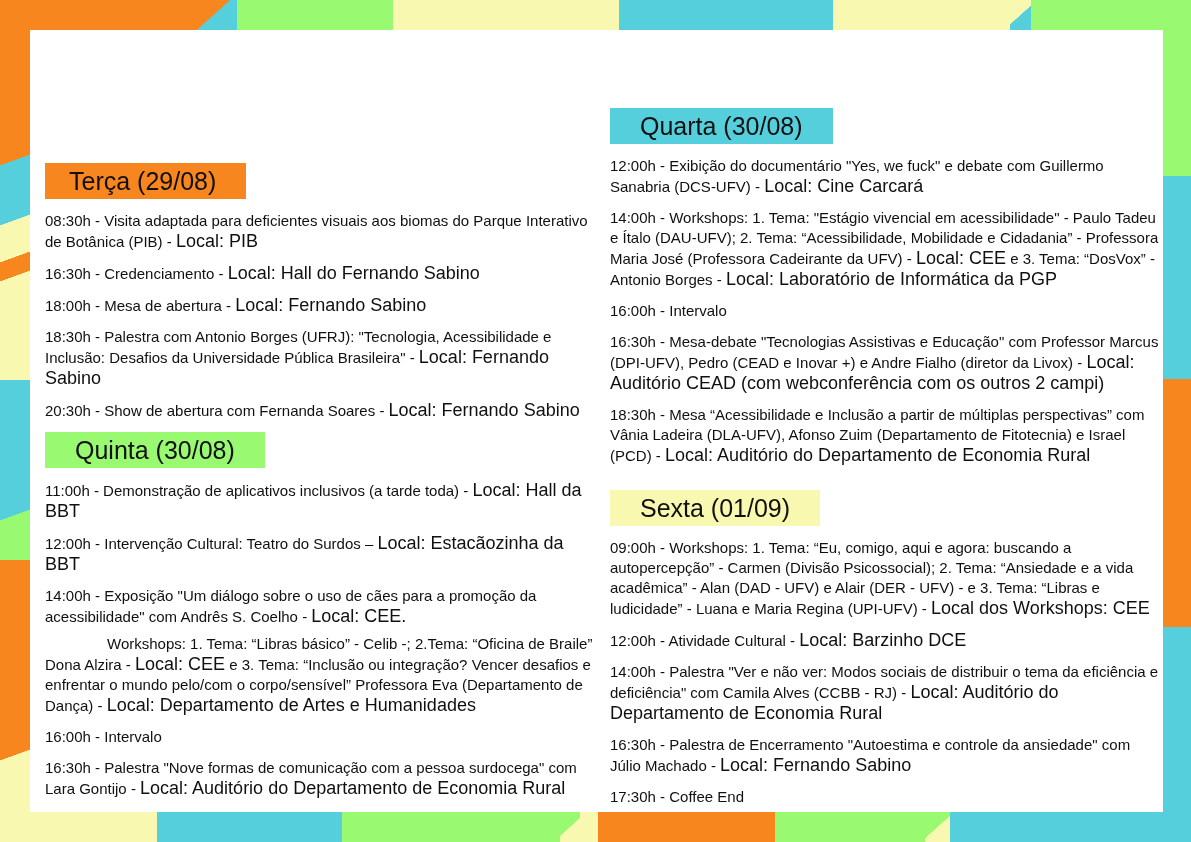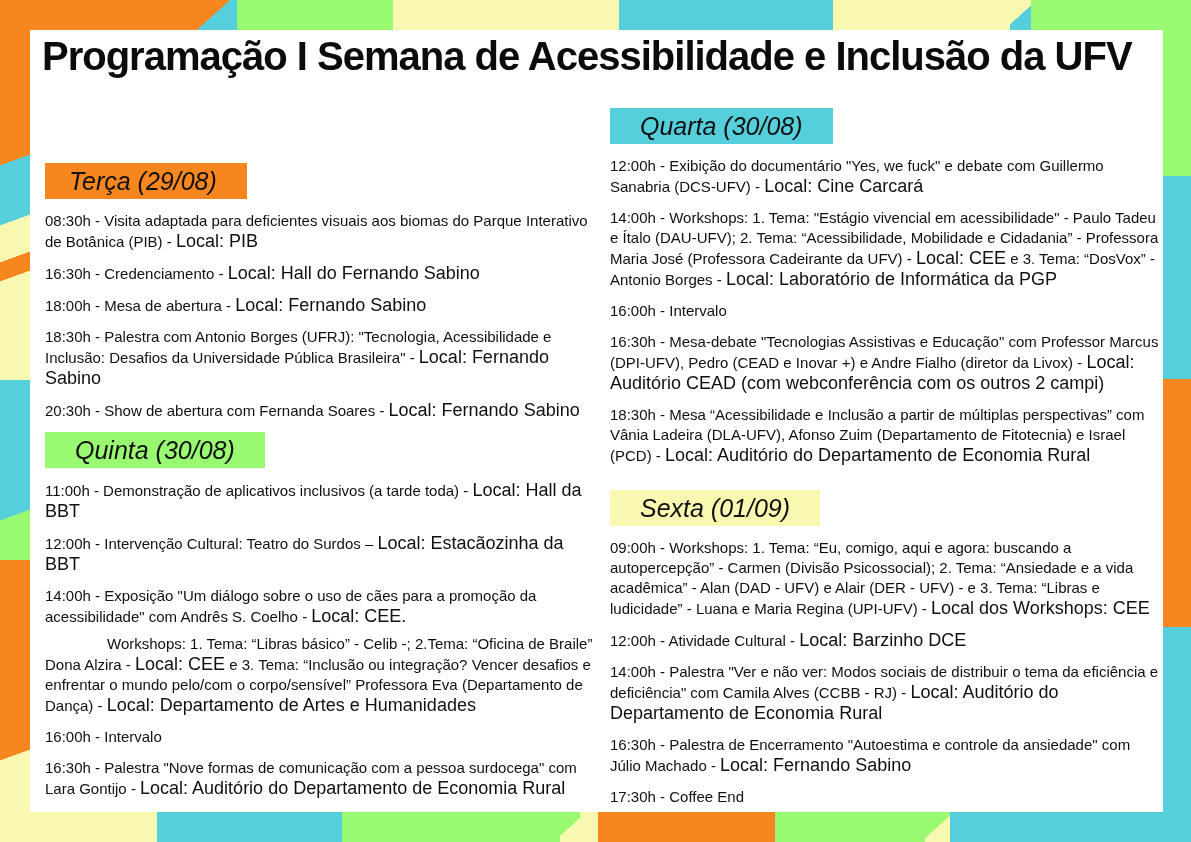--- a/index.html
+++ b/index.html
@@ -27,21 +27,21 @@
   }
   .title{
     position:absolute;left:12px;top:4px;margin:0;
     font-size:40px;font-weight:700;letter-spacing:-1px;white-space:nowrap;color:#0b0b0b;
   }
   .col{position:absolute;}
   .col-left{left:15px;top:133px;width:548px;}
   .col-right{left:580px;top:78px;width:553px;}
   .day-header{
     display:inline-block;padding:3px 30px;margin:0 0 12px 0;
-    font-size:25px;line-height:30px;color:#101010;font-style:italic;
+    font-size:25px;line-height:30px;color:#101010;
   }
   .bg-orange{background:var(--orange);padding-left:24px;}
   .bg-teal{background:var(--teal);}
   .bg-green{background:var(--green);}
   .bg-yellow{background:var(--yellow);}
   .event{margin:0 0 11px 0;font-size:15px;line-height:20px;}
   .event .time{font-size:15px;line-height:20px;}
   .event .desc{font-size:15px;line-height:20px;}
   .event .loc{font-size:18px;line-height:20px;}
   .event.indent{text-indent:62px;margin-top:-4px;}
@@ -93,21 +93,20 @@
 </div>
 
 <div class="strip right">
   <div class="seg" style="height:176px;background:var(--green)"></div>
   <div class="seg" style="height:203px;background:var(--teal)"></div>
   <div class="seg" style="height:248px;background:var(--orange)"></div>
   <div class="seg" style="height:215px;background:var(--teal)"></div>
 </div>
 
 <div class="panel">
-  <h1 class="title">Programação I Semana de Acessibilidade e Inclusão da UFV</h1>
   <div class="col col-left">
       <section class="day-section"><div class="day-header bg-orange">Terça (29/08)</div><p class="event"><span class="time">08:30h</span><span class="desc"> - Visita adaptada para deficientes visuais aos biomas do Parque Interativo de Botânica (PIB) - </span><span class="loc">Local: PIB</span></p><p class="event"><span class="time">16:30h</span><span class="desc"> - Credenciamento - </span><span class="loc">Local: Hall do Fernando Sabino</span></p><p class="event"><span class="time">18:00h</span><span class="desc"> - Mesa de abertura - </span><span class="loc">Local: Fernando Sabino</span></p><p class="event"><span class="time">18:30h</span><span class="desc"> - Palestra com Antonio Borges (UFRJ): "Tecnologia, Acessibilidade e Inclusão: Desafios da Universidade Pública Brasileira" - </span><span class="loc">Local: Fernando Sabino</span></p><p class="event"><span class="time">20:30h</span><span class="desc"> - Show de abertura com Fernanda Soares - </span><span class="loc">Local: Fernando Sabino</span></p></section>
       <section class="day-section"><div class="day-header bg-green">Quinta (30/08)</div><p class="event"><span class="time">11:00h</span><span class="desc"> - Demonstração de aplicativos inclusivos (a tarde toda) - </span><span class="loc">Local: Hall da BBT</span></p><p class="event"><span class="time">12:00h</span><span class="desc"> - Intervenção Cultural: Teatro do Surdos – </span><span class="loc">Local: Estacãozinha da BBT</span></p><p class="event"><span class="time">14:00h</span><span class="desc"> - Exposição "Um diálogo sobre o uso de cães para a promoção da acessibilidade" com Andrês S. Coelho - </span><span class="loc">Local: CEE.</span></p><p class="event indent"><span class="desc">Workshops: 1. Tema: “Libras básico” - Celib -; 2.Tema: “Oficina de Braile” Dona Alzira - </span><span class="loc">Local: CEE</span><span class="desc"> e 3. Tema: “Inclusão ou integração? Vencer desafios e enfrentar o mundo pelo/com o corpo/sensível” Professora Eva (Departamento de Dança) - </span><span class="loc">Local: Departamento de Artes e Humanidades</span></p><p class="event"><span class="time">16:00h</span><span class="desc"> - Intervalo</span></p><p class="event"><span class="time">16:30h</span><span class="desc"> - Palestra "Nove formas de comunicação com a pessoa surdocega" com Lara Gontijo - </span><span class="loc">Local: Auditório do Departamento de Economia Rural</span></p></section>
     </div>
   <div class="col col-right">
       <section class="day-section"><div class="day-header bg-teal">Quarta (30/08)</div><p class="event"><span class="time">12:00h</span><span class="desc"> - Exibição do documentário "Yes, we fuck" e debate com Guillermo Sanabria (DCS-UFV) - </span><span class="loc">Local: Cine Carcará</span></p><p class="event"><span class="time">14:00h</span><span class="desc"> - Workshops: 1. Tema: "Estágio vivencial em acessibilidade" - Paulo Tadeu e Ítalo (DAU-UFV); 2. Tema: “Acessibilidade, Mobilidade e Cidadania” - Professora Maria José (Professora Cadeirante da UFV) - </span><span class="loc">Local: CEE</span><span class="desc"> e 3. Tema: “DosVox” - Antonio Borges - </span><span class="loc">Local: Laboratório de Informática da PGP</span></p><p class="event"><span class="time">16:00h</span><span class="desc"> - Intervalo</span></p><p class="event"><span class="time">16:30h</span><span class="desc"> - Mesa-debate "Tecnologias Assistivas e Educação" com Professor Marcus (DPI-UFV), Pedro (CEAD e Inovar +) e Andre Fialho (diretor da Livox) - </span><span class="loc">Local: Auditório CEAD (com webconferência com os outros 2 campi)</span></p><p class="event"><span class="time">18:30h</span><span class="desc"> - Mesa “Acessibilidade e Inclusão a partir de múltiplas perspectivas” com Vânia Ladeira (DLA-UFV), Afonso Zuim (Departamento de Fitotecnia) e Israel (PCD) - </span><span class="loc">Local: Auditório do Departamento de Economia Rural</span></p></section>
       <section class="day-section"><div class="day-header bg-yellow">Sexta (01/09)</div><p class="event"><span class="time">09:00h</span><span class="desc"> - Workshops: 1. Tema: “Eu, comigo, aqui e agora: buscando a autopercepção” - Carmen (Divisão Psicossocial); 2. Tema: “Ansiedade e a vida acadêmica” - Alan (DAD - UFV) e Alair (DER - UFV) -  e 3. Tema: “Libras e ludicidade” - Luana e Maria Regina (UPI-UFV) - </span><span class="loc">Local dos Workshops: CEE</span></p><p class="event"><span class="time">12:00h</span><span class="desc"> - Atividade Cultural - </span><span class="loc">Local: Barzinho DCE</span></p><p class="event"><span class="time">14:00h</span><span class="desc"> - Palestra "Ver e não ver: Modos sociais de distribuir o tema da eficiência e deficiência" com Camila Alves (CCBB - RJ) - </span><span class="loc">Local: Auditório do Departamento de Economia Rural</span></p><p class="event"><span class="time">16:30h</span><span class="desc"> - Palestra  de Encerramento "Autoestima e controle da ansiedade" com Júlio Machado - </span><span class="loc">Local: Fernando Sabino</span></p><p class="event"><span class="time">17:30h</span><span class="desc"> - Coffee End</span></p></section>
     </div>
 </div>
 

